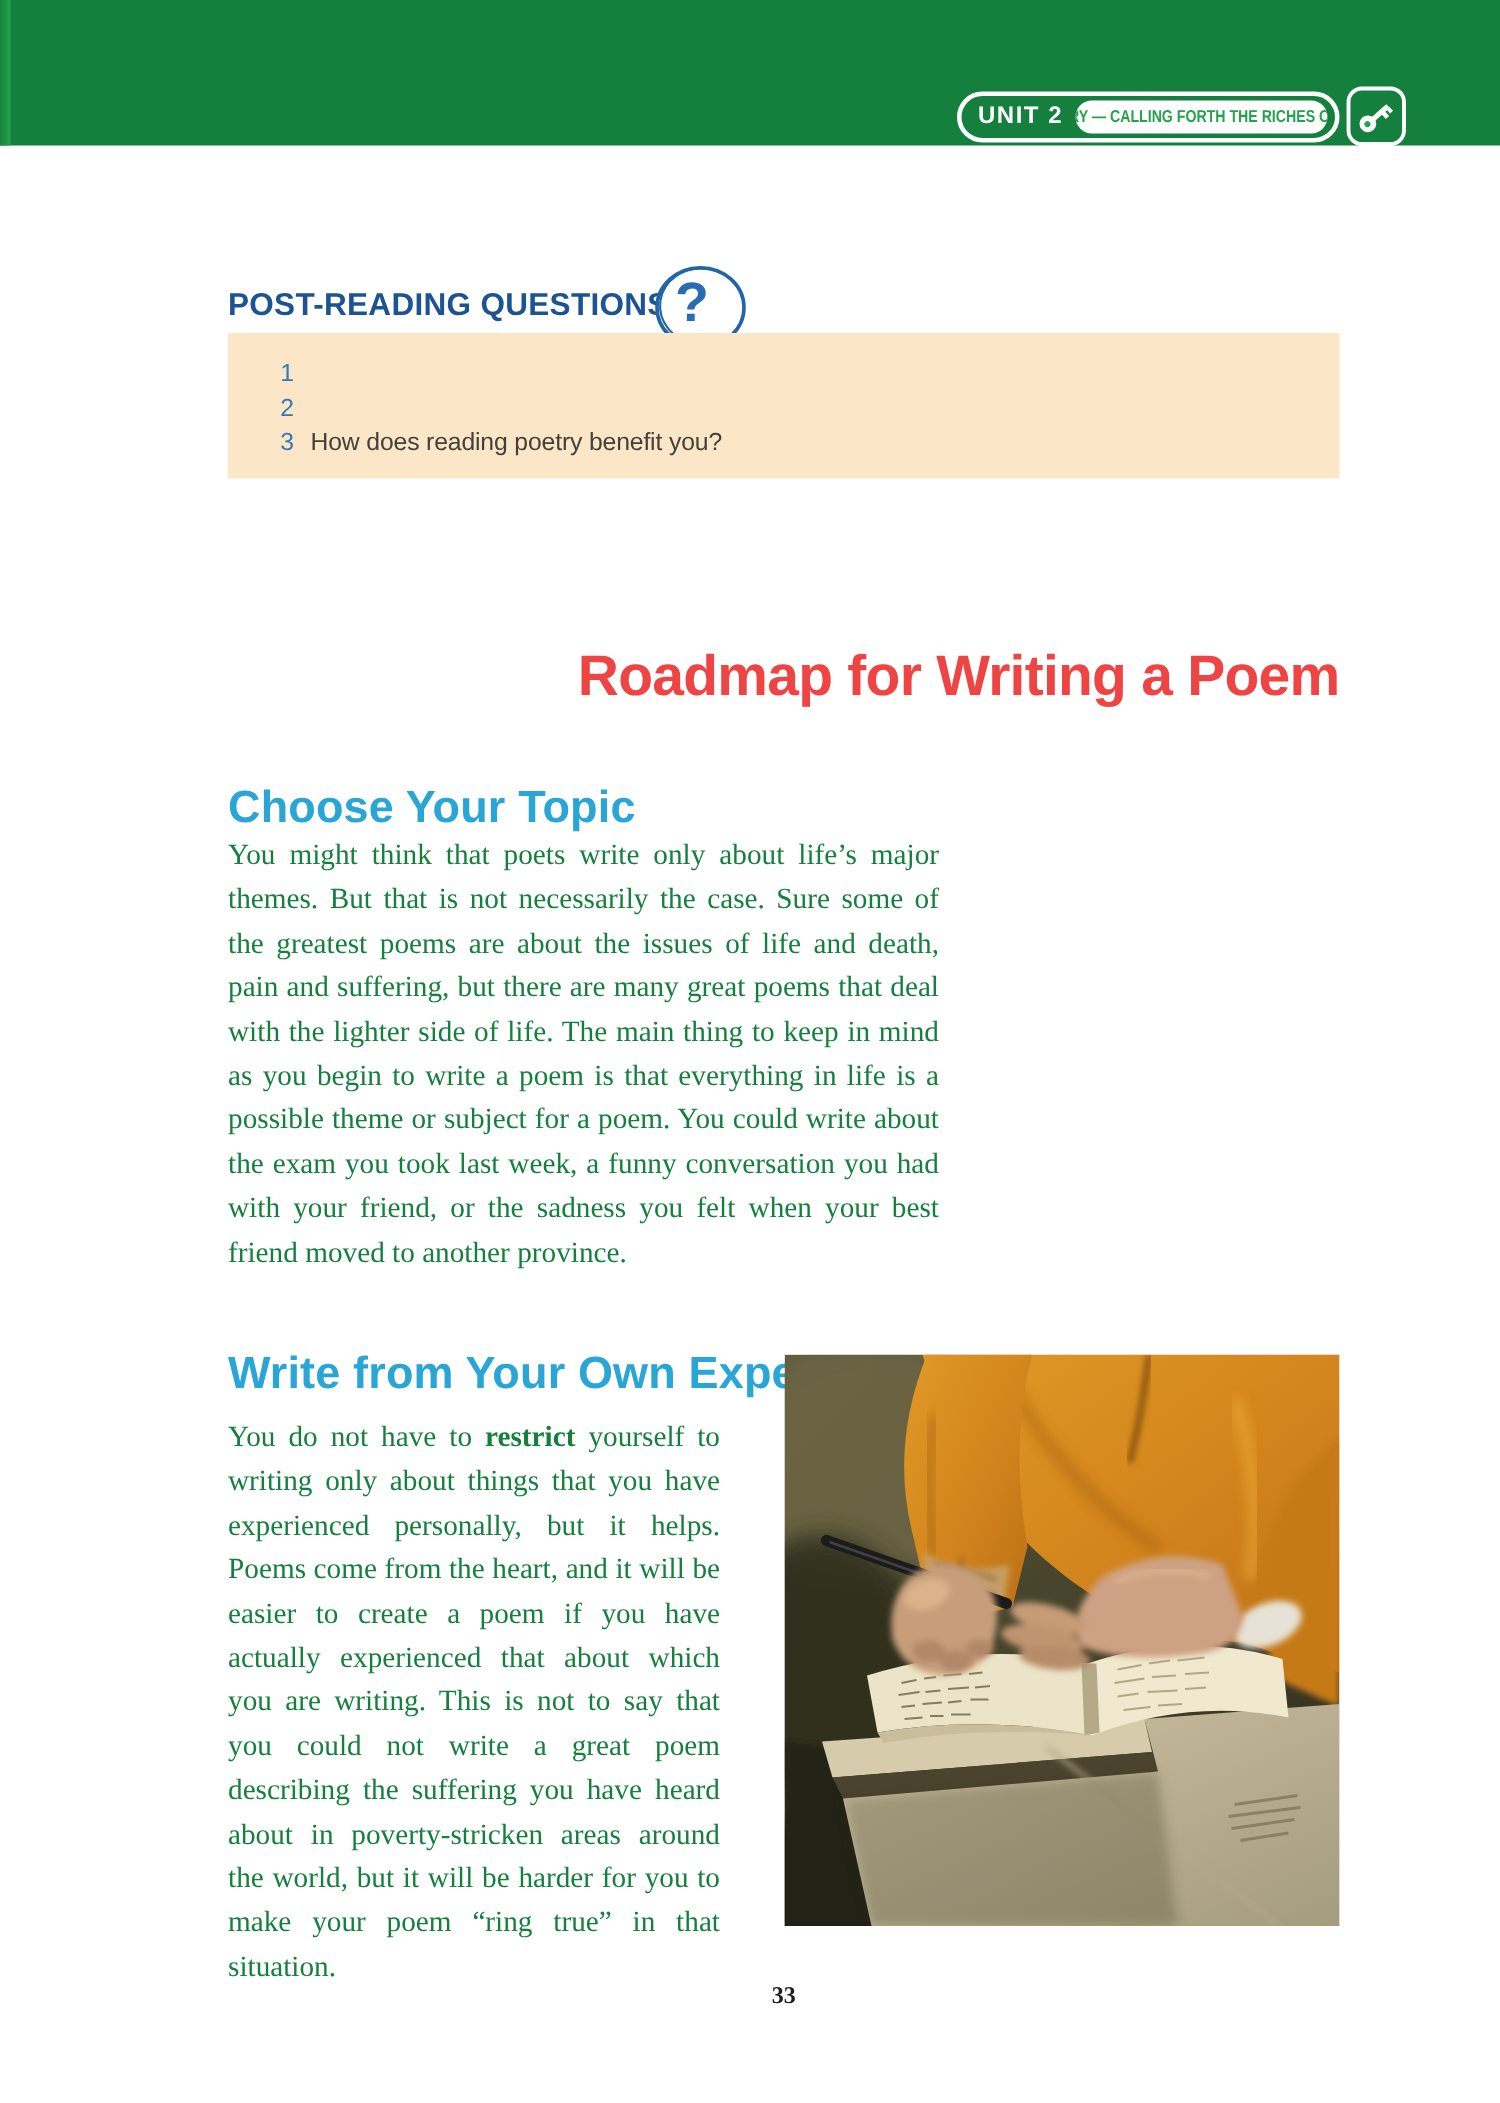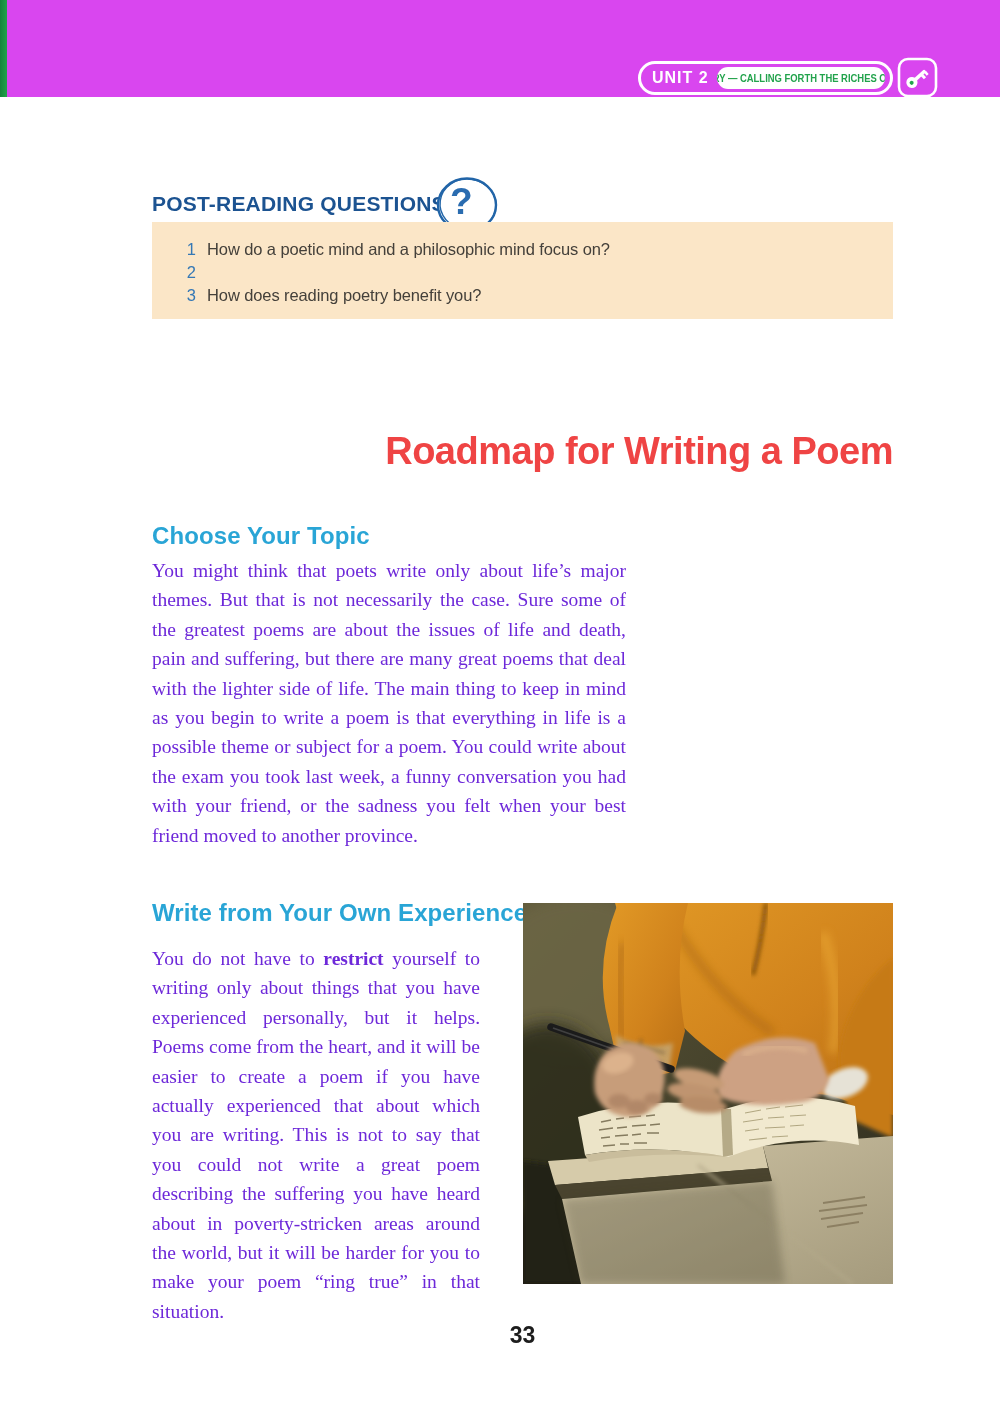--- a/index.html
+++ b/index.html
@@ -2,21 +2,21 @@
 <html><head>
 <meta charset="utf-8">
 <style>
   html,body{margin:0;padding:0;}
   body{
     width:1000px;height:1402px;position:relative;background:#ffffff;
     font-family:"Liberation Sans",sans-serif;overflow:hidden;
   }
   
   .header-bar{
-    position:absolute;left:0;top:0;width:1000px;height:97px;background:#d946ef;
+    position:absolute;left:0;top:0;width:1000px;height:97px;background:#15803d;
   }
   .header-bar .spine{position:absolute;left:0;top:0;width:7px;height:97px;
     background:linear-gradient(90deg,#17843c,#22a34c);}
   .unit-pill{
     position:absolute;left:638px;top:61px;width:255px;height:34px;box-sizing:border-box;
     border:3px solid #ffffff;border-radius:18px;display:flex;align-items:center;
   }
   .unit-label{
     color:#ffffff;font-weight:bold;font-size:16px;letter-spacing:1px;margin-left:11px;
     white-space:nowrap;
@@ -47,41 +47,41 @@
     margin-left:11px;color:#44403a;font-size:16.5px;line-height:24px;letter-spacing:-.1px;
   }
   .q-row.r0{top:15px}.q-row.r1{top:38px}.q-row.r2{top:61px}
   
   .roadmap-title{
     position:absolute;left:152px;top:430px;width:741px;text-align:right;
     color:#ef4444;font-weight:bold;font-size:38px;letter-spacing:-.5px;white-space:nowrap;
   }
   
   .sec-heading{
-    position:absolute;color:#29a5d6;font-weight:bold;font-size:24px;letter-spacing:.1px;
+    position:absolute;color:#29a5d6;font-weight:bold;font-size:30px;letter-spacing:.1px;
     white-space:nowrap;
   }
   .sec1-heading{left:152px;top:522px;}
   .sec2-heading{left:152px;top:866px;margin-top:33px;}
   .body-text{
-    position:absolute;font-family:"Liberation Serif",serif;color:#6d28d9;
+    position:absolute;font-family:"Liberation Serif",serif;color:#15803d;
     font-size:19.5px;line-height:29.4px;text-align:justify;
   }
   .para1{left:152px;top:556px;width:474px;}
   .para2{left:152px;top:944px;width:328px;}
   .para2 b{font-weight:bold;}
   
   .photo{
     position:absolute;left:523px;top:903px;width:370px;height:381px;overflow:hidden;
   }
   .photo svg{display:block;width:100%;height:100%;}
   
   .page-num{
     position:absolute;left:152px;top:1322px;width:741px;text-align:center;
-    color:#1d1d1d;font-weight:bold;font-size:23px;
+    color:#1d1d1d;font-weight:bold;font-size:16px;font-family:Liberation Serif, serif;
   }
 </style>
 </head>
 <body>
 
 <div class="header-bar">
   <div class="spine"></div>
   <div class="unit-pill">
     <span class="unit-label">UNIT 2</span>
     <span class="unit-subpill">
@@ -109,21 +109,20 @@
     <ellipse cx="31" cy="29" rx="29" ry="26.5" fill="#ffffff" stroke="#2265a8" stroke-width="2.4"></ellipse>
     <ellipse cx="32" cy="28.5" rx="28" ry="25.5" fill="none" stroke="#2265a8" stroke-width="1.4" transform="rotate(8 32 28.5)"></ellipse>
     <text x="14" y="38" font-family="Liberation Sans,sans-serif" font-weight="bold" font-size="37" fill="#2a6cb0">?</text>
     <text x="48" y="22" font-family="Liberation Sans,sans-serif" font-weight="bold" font-size="30" fill="#2a6cb0" transform="rotate(177 40 34)">?</text>
   </svg>
 </div>
 
 <div class="pr-box">
   <div class="q-row r0">
     <span class="q-num">1</span>
-    <span class="q-text">How do a poetic mind and a philosophic mind focus on?</span>
   </div>
   <div class="q-row r1">
     <span class="q-num">2</span>
   </div>
   <div class="q-row r2">
     <span class="q-num">3</span>
     <span class="q-text">How does reading poetry benefit you?</span>
   </div>
 </div>
 

